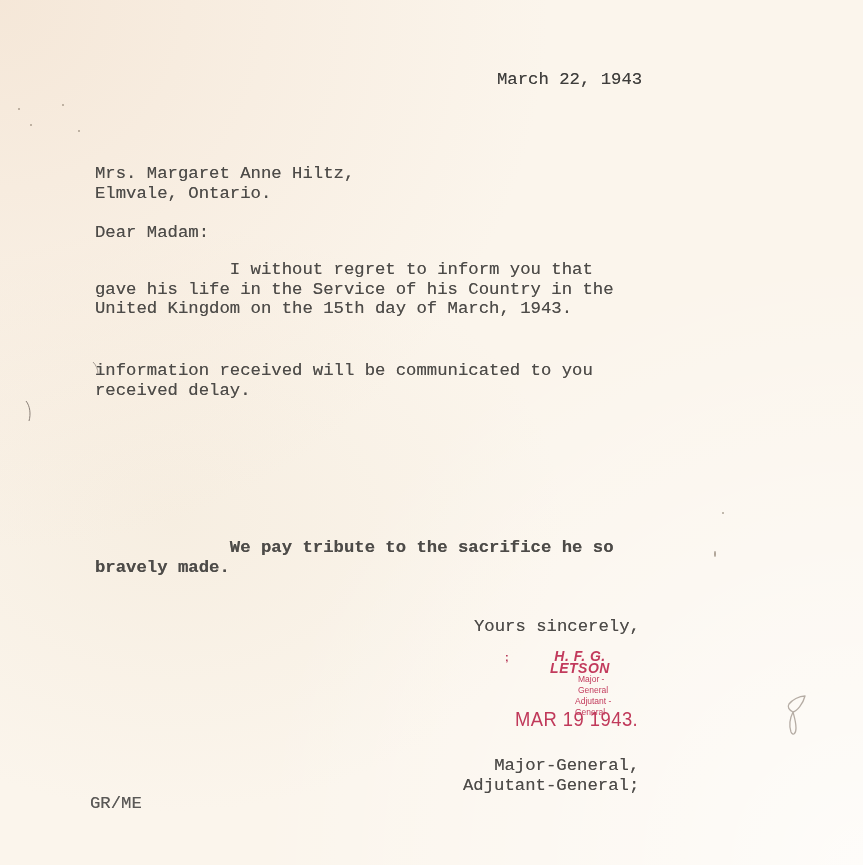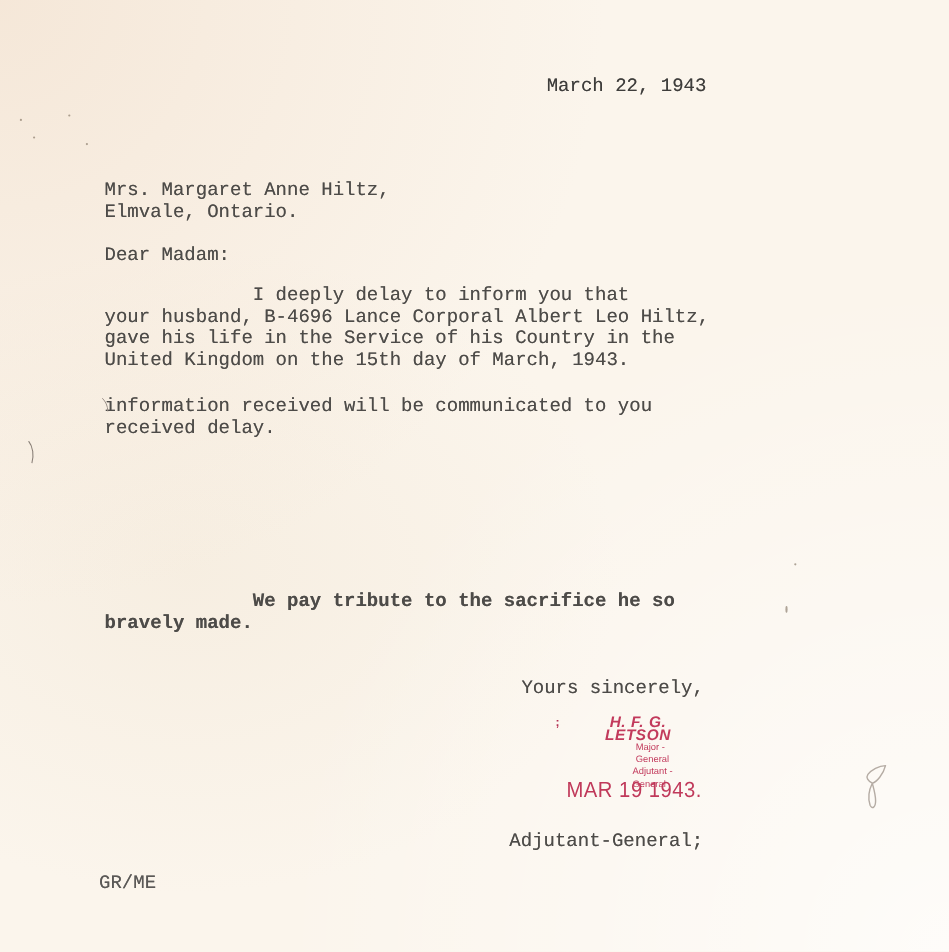--- a/index.html
+++ b/index.html
@@ -139,21 +139,21 @@
 <body>
 
 <div class="page">
 
   <div class="type date">March 22, 1943</div>
 
   <div class="type address"><div>Mrs. Margaret Anne Hiltz,</div><div>Elmvale, Ontario.</div></div>
 
   <div class="type salutation">Dear Madam:</div>
 
-  <div class="type para p1"><div>             I deeply delay to inform you that</div><div>your husband, B-4696 Lance Corporal Albert Leo Hiltz,</div><div>gave his life in the Service of his Country in the</div><div>United Kingdom on the 15th day of March, 1943.</div></div>
+  <div class="type para p1"><div>             I without regret to inform you that</div><div>gave his life in the Service of his Country in the</div><div>United Kingdom on the 15th day of March, 1943.</div></div>
 
   <div class="type para p2"><div>information received will be communicated to you</div><div>received delay.</div></div>
 
 
   <div class="type para p4"><div>             We pay tribute to the sacrifice he so</div><div>bravely made.</div></div>
 
   <div class="type closing">Yours sincerely,</div>
 
   <div class="stamp">
     <span class="mark">;</span>
@@ -161,21 +161,21 @@
     <div class="line l2">Major - General</div>
     <div class="line l3">Adjutant - General</div>
   </div>
 
   <div class="date-stamp">MAR 19 1943.</div>
 
   <svg class="page-number" viewBox="0 0 30 50">
     <path d="M22 4 C16 4, 9 8, 6 12 C4 15, 6 18, 10 20 C14 19, 20 12, 22 4 Z M10 20 C7 26, 6 34, 8 40 C10 44, 13 42, 13 36 C13 30, 11 24, 10 20" fill="none" stroke="#b5aca4" stroke-width="1.3" stroke-linecap="round" stroke-linejoin="round"></path>
   </svg>
 
-  <div class="type signature-block"><div>Adjutant-General;</div></div>
+  <div class="type signature-block"><div>Major-General,</div><div>Adjutant-General;</div></div>
 
   <div class="type initials">GR/ME</div>
 
   <svg class="margin-mark" style="left:24px; top:376px;" width="10" height="22" viewBox="0 0 10 22">
     <path d="M2 1 C6 6, 7 14, 5 21" fill="none" stroke="#8a8078" stroke-width="1"></path>
   </svg>
   <svg class="margin-mark" style="left:92px; top:337px;" width="8" height="14" viewBox="0 0 8 14">
     <path d="M1 1 C4 4, 6 8, 6 13" fill="none" stroke="#9a9088" stroke-width="0.9"></path>
   </svg>
 

